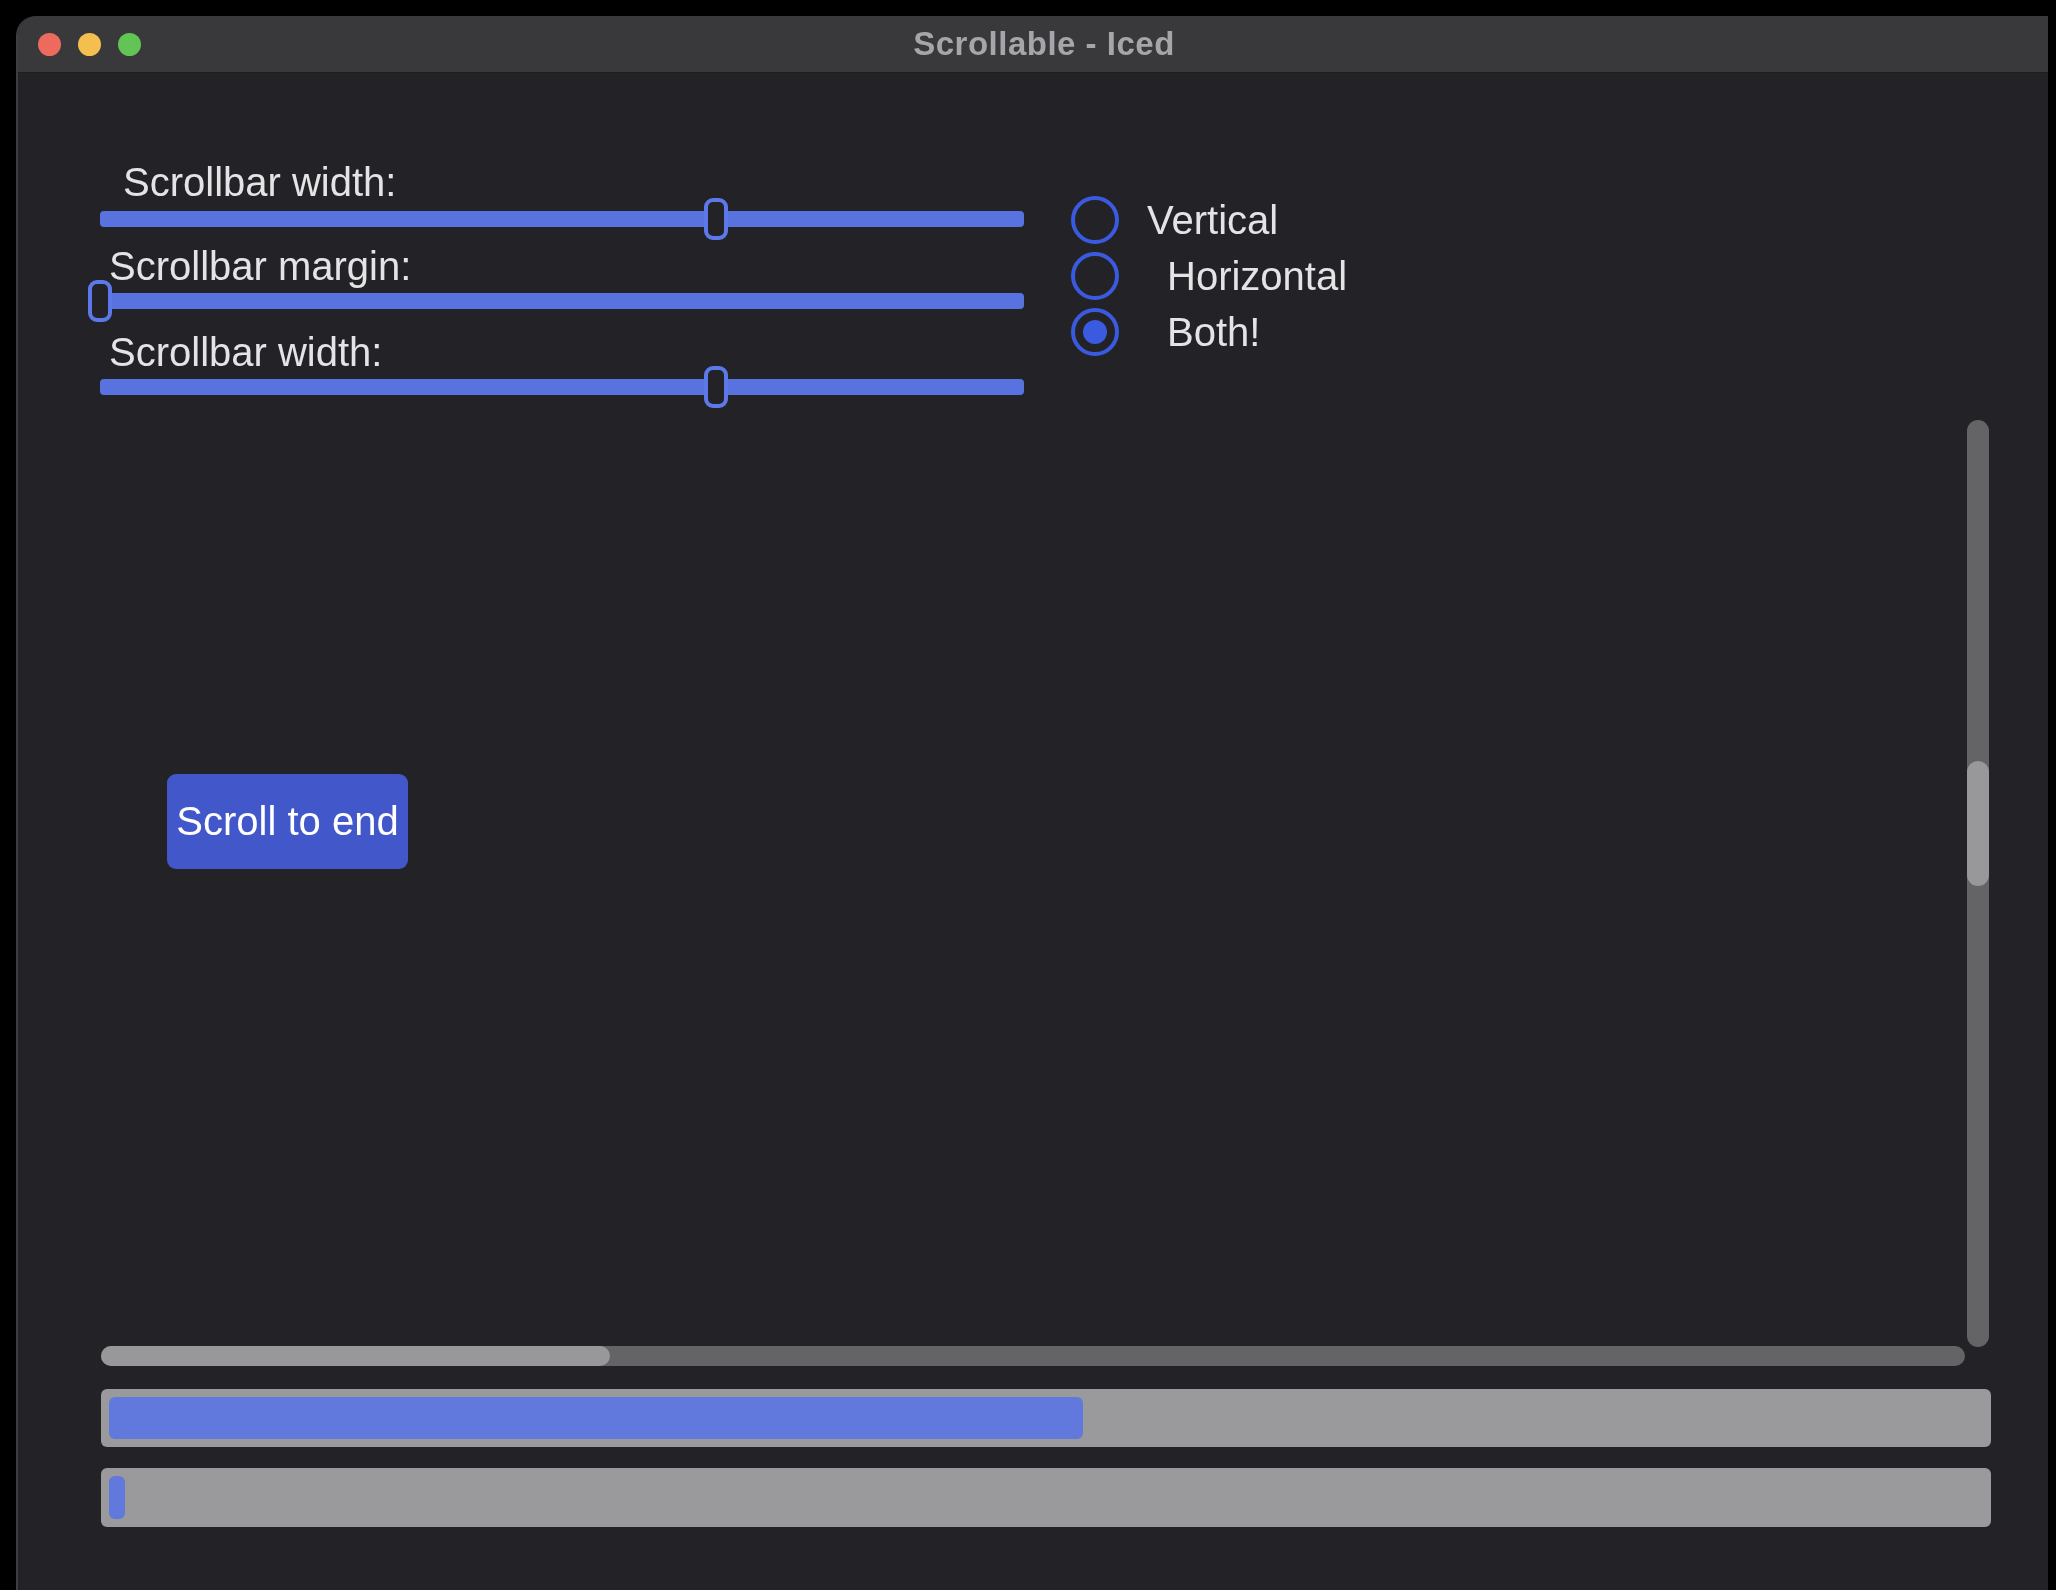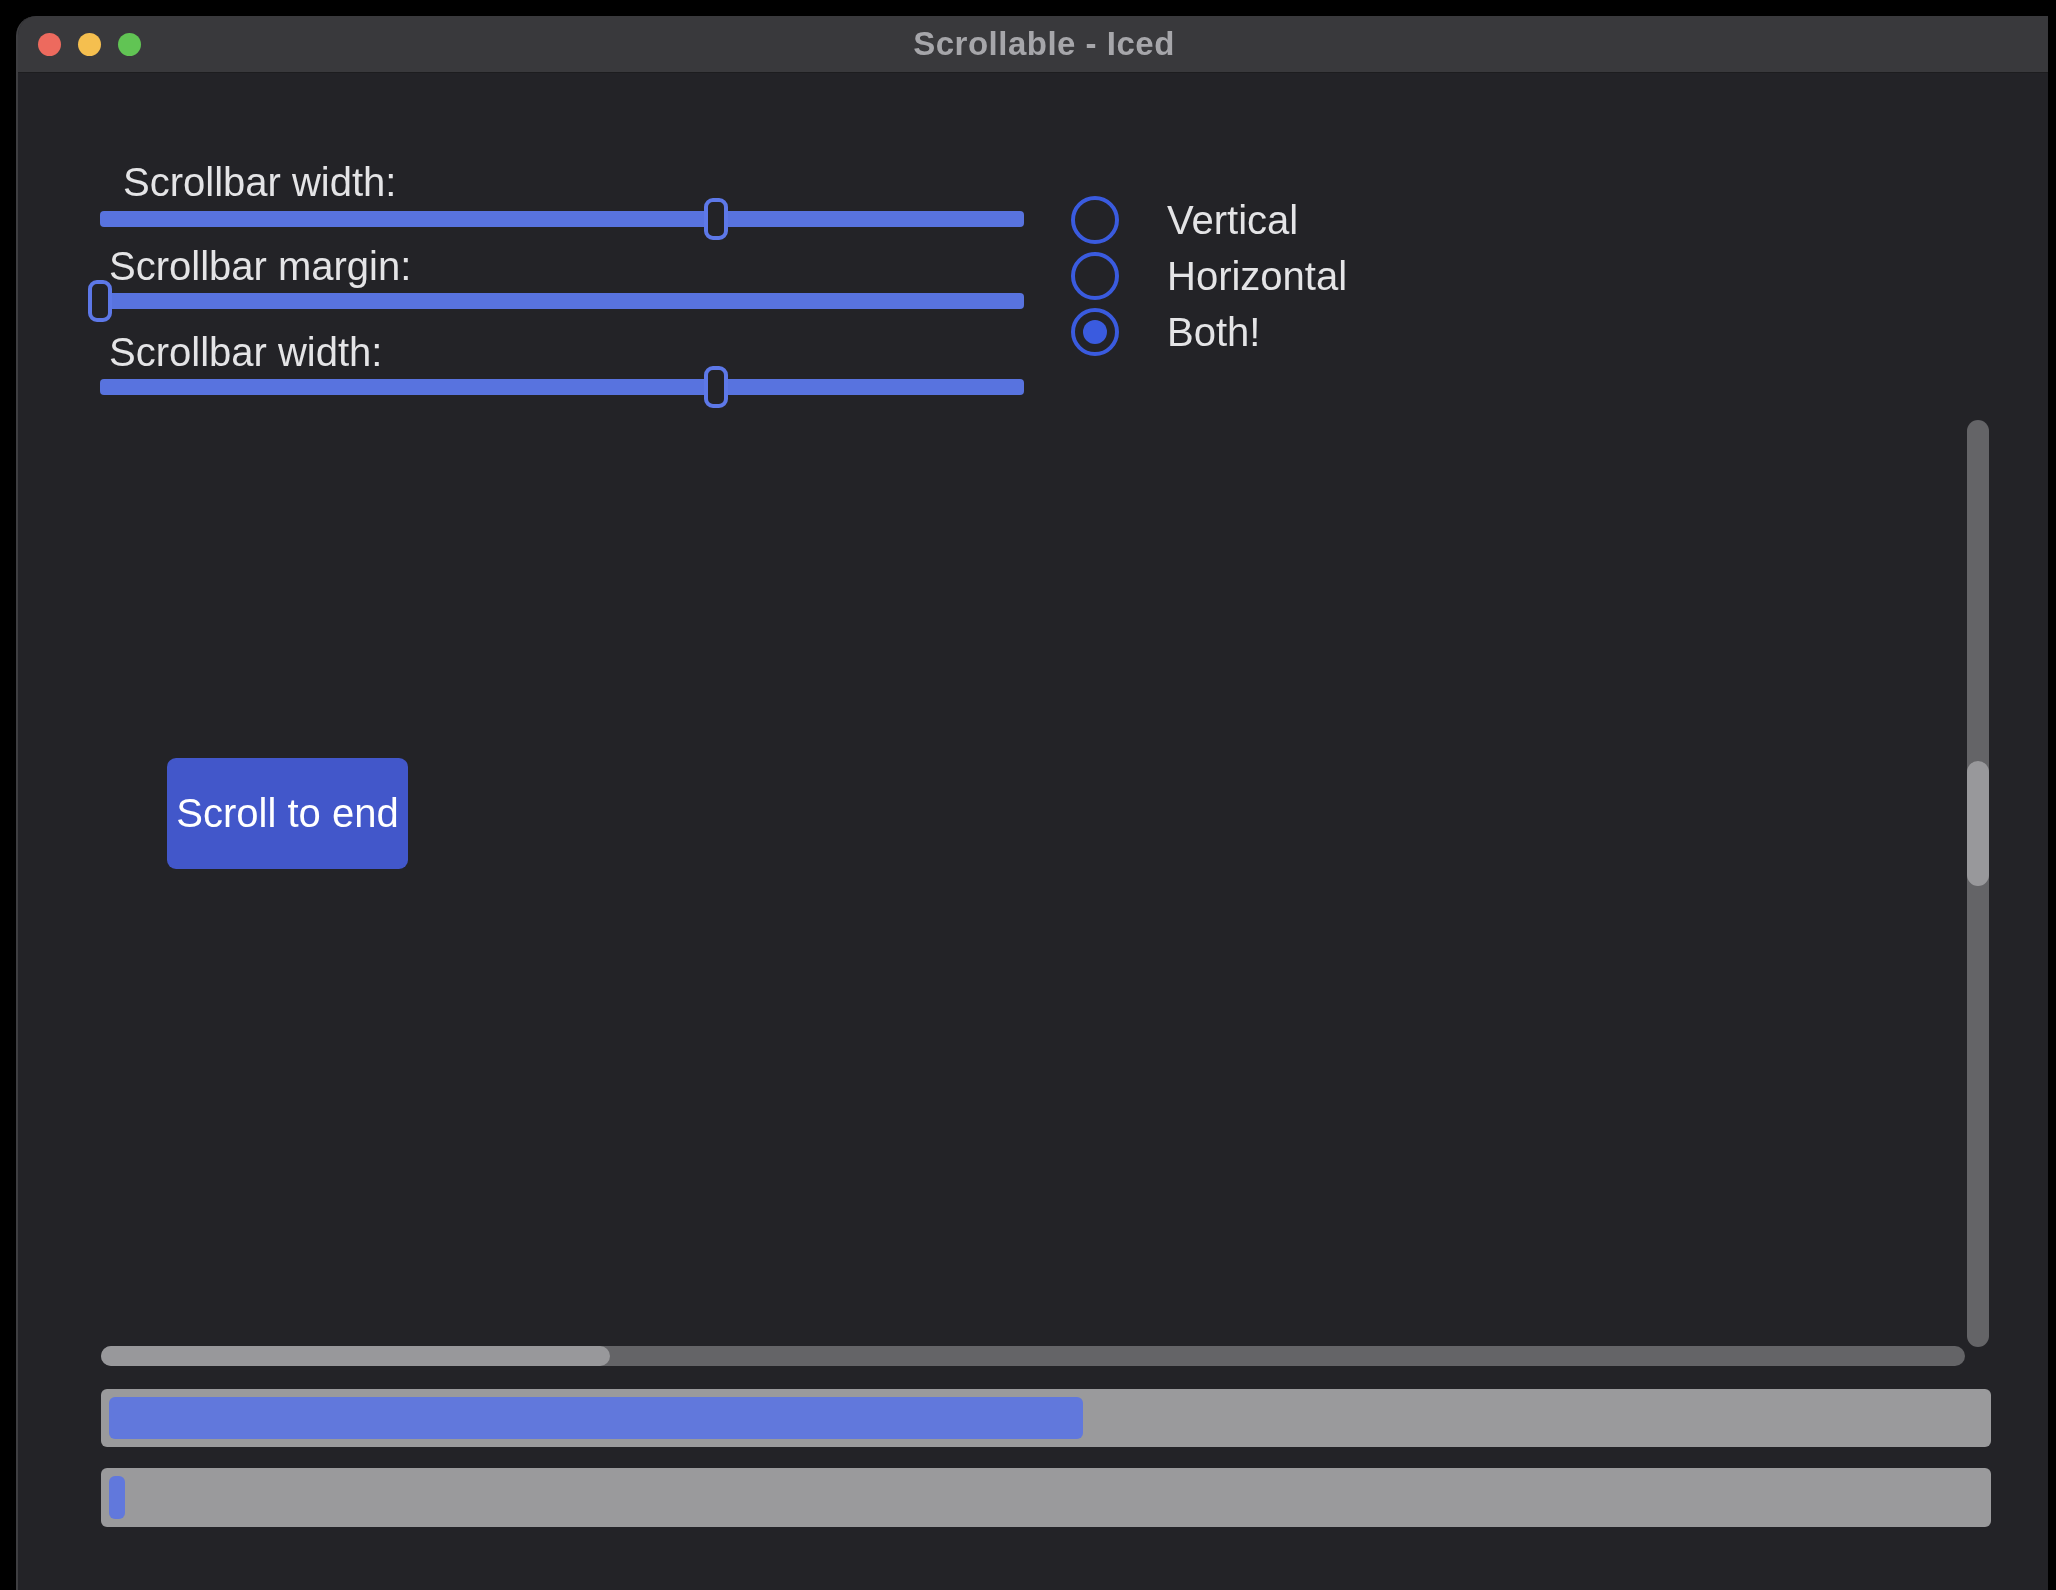--- a/index.html
+++ b/index.html
@@ -43,21 +43,21 @@
     position:relative;width:48px;height:48px;border:4px solid var(--radio-blue);border-radius:50%;
     flex:0 0 auto;background:transparent;
   }
   .radio-dot{
     display:none;position:absolute;left:50%;top:50%;width:24px;height:24px;border-radius:50%;
     background:var(--radio-blue);transform:translate(-50%,-50%);
   }
   .radio-circle.selected .radio-dot{display:block;}
   .radio-label{font-size:40px;color:var(--label-text);white-space:nowrap;}
   
-  .status-row{position:absolute;left:141px;top:750px;height:111px;display:flex;align-items:flex-end;gap:80px;}
+  .status-row{position:absolute;left:141px;top:750px;height:111px;display:flex;align-items:flex-start;gap:80px;flex-direction:column;}
   .btn{
     width:241px;height:111px;background:var(--button-bg);color:var(--button-text);
     border:none;border-radius:9px;font-size:40px;font-family:inherit;cursor:pointer;
     display:flex;align-items:center;justify-content:center;
   }
   .status-text{font-size:40px;color:var(--label-text);white-space:nowrap;}
   
   .v-track{position:absolute;left:1949px;top:404px;width:22px;height:927px;border-radius:11px;background:var(--track-gray);}
   .v-thumb{position:absolute;left:0;width:22px;border-radius:11px;background:var(--thumb-gray);}
   .h-track{position:absolute;left:83px;top:1330px;width:1864px;height:20px;border-radius:10px;background:var(--track-gray);}
@@ -93,21 +93,21 @@
   <div class="slider-track" style="top:277px;">
     <div class="slider-handle" style="left: 0%;"></div>
   </div>
 
   <div class="lbl" style="left:83px;top:306px;">Scrollbar width:</div>
   <div class="slider-track" style="top:363px;">
     <div class="slider-handle" style="left: 66.7%;"></div>
   </div>
 
 
-  <div class="radio-row" style="top:180px;">
+  <div class="radio-row" style="top:180px;gap:20px;">
     <div class="radio-circle">
       
     </div>
     <div class="radio-label">Vertical</div>
   </div>
 
   <div class="radio-row" style="top:236px;gap:40px;">
     <div class="radio-circle">
       
     </div>

